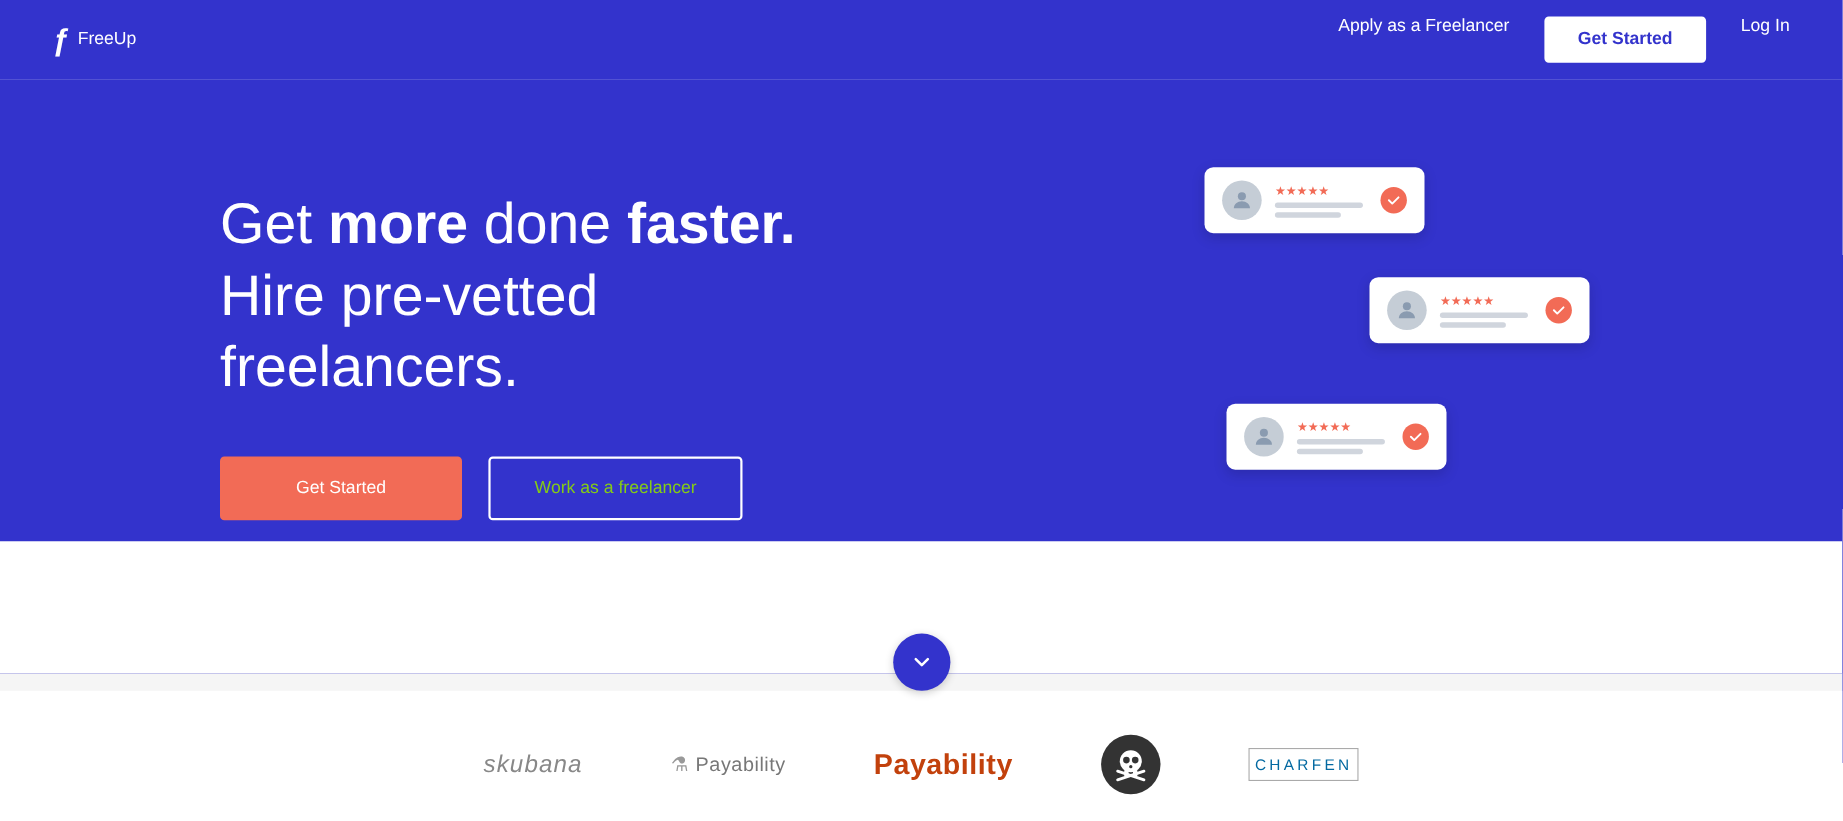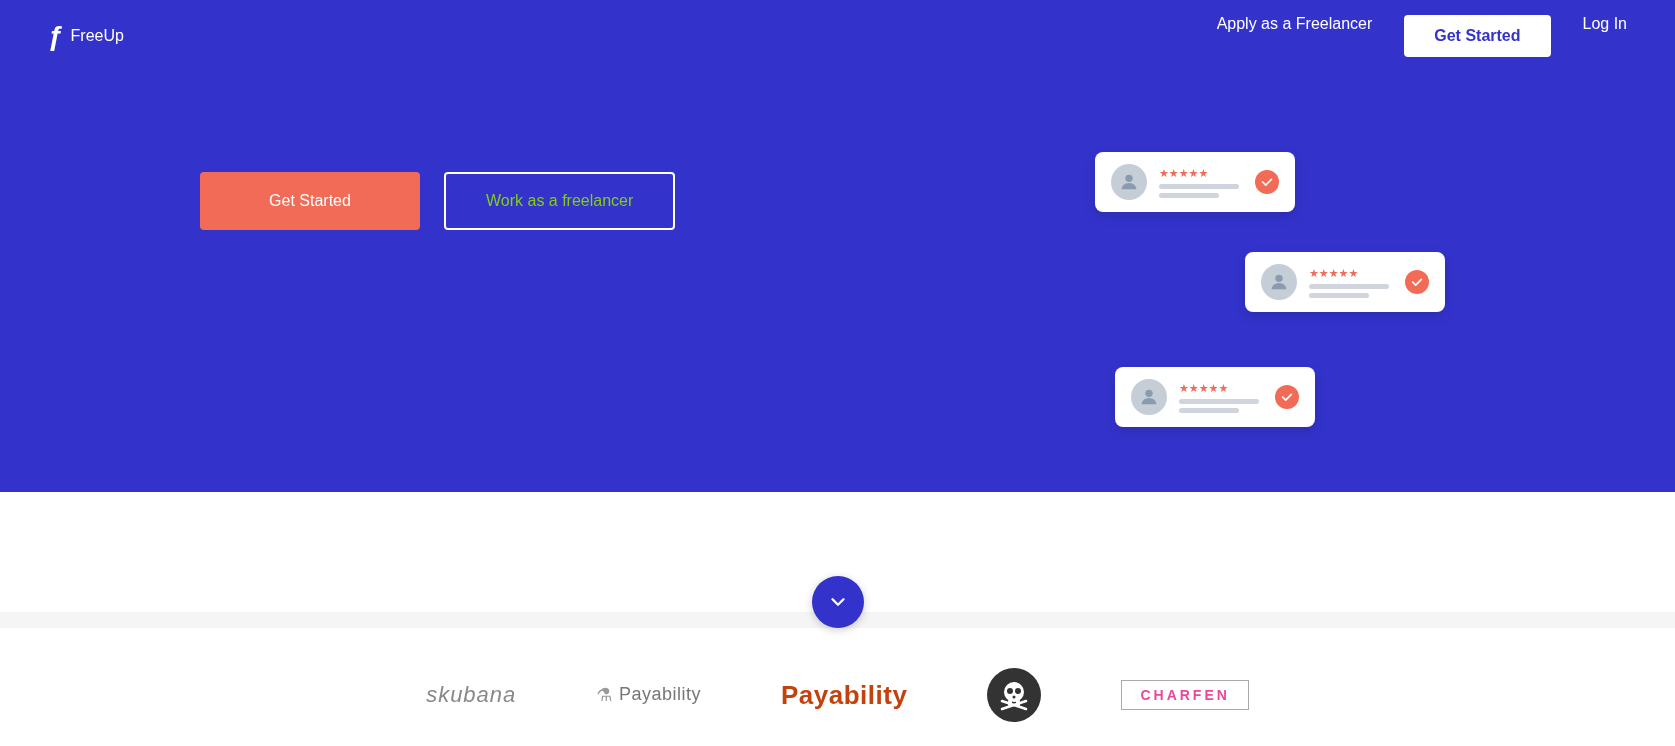--- a/index.html
+++ b/index.html
@@ -212,34 +212,35 @@
       justify-content: center;
       align-items: center;
       gap: 80px;
     }
     .logo-item {
       color: #999;
       font-size: 20px;
       font-weight: 500;
       letter-spacing: 0.5px;
       display: flex;
+      align-items: center;
       gap: 6px;
     }
     .logo-item.payability {
       font-size: 26px;
       font-weight: 700;
       color: #c2410c;
     }
     .logo-item.charfen {
       border: 1.5px solid #aaa;
-      padding: 6px 18px;
+      padding: 6px 5px;
       font-size: 14px;
       letter-spacing: 3px;
-      color: #ec4899;
-      font-weight: 700;
+      color: #0369a1;
+      font-weight: 400;
     }
     .logo-skull {
       width: 54px;
       height: 54px;
       border-radius: 50%;
       background: #333;
       display: flex;
       align-items: center;
       justify-content: center;
     }
@@ -255,20 +256,23 @@
   <div class="nav-right">
     <span class="nav-link">Apply as a Freelancer</span>
     <button class="nav-btn-get-started">Get Started</button>
     <span class="nav-link">Log In</span>
   </div>
 </nav>
 
 <div class="hero">
   <div class="hero-inner">
     <div class="hero-left">
+      <h1 class="hero-headline">
+        <span>Get <strong>more</strong> done <strong>faster.</strong><br>Hire pre-vetted freelancers.</span>
+      </h1>
       <div class="hero-buttons">
         <button class="btn-get-started">Get Started</button>
         <button class="btn-freelancer">Work as a freelancer</button>
       </div>
     </div>
 
     <div class="hero-right">
 
       <div class="profile-card">
         <div class="profile-avatar">

